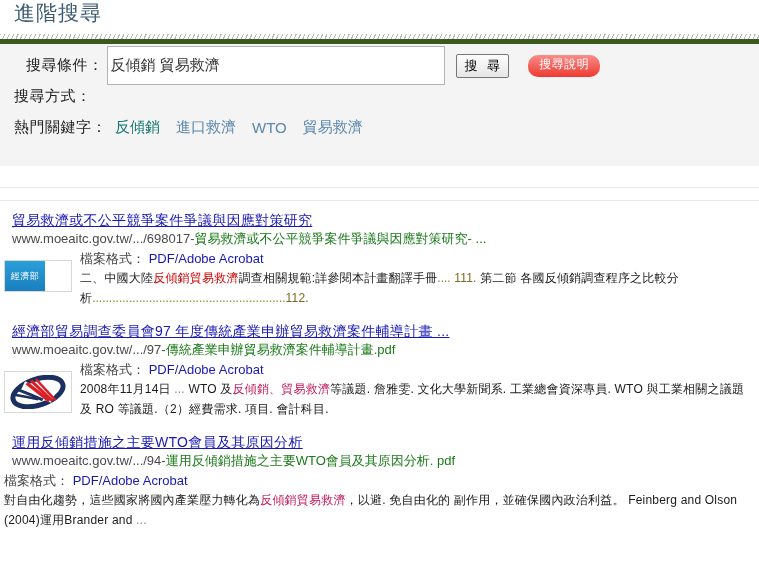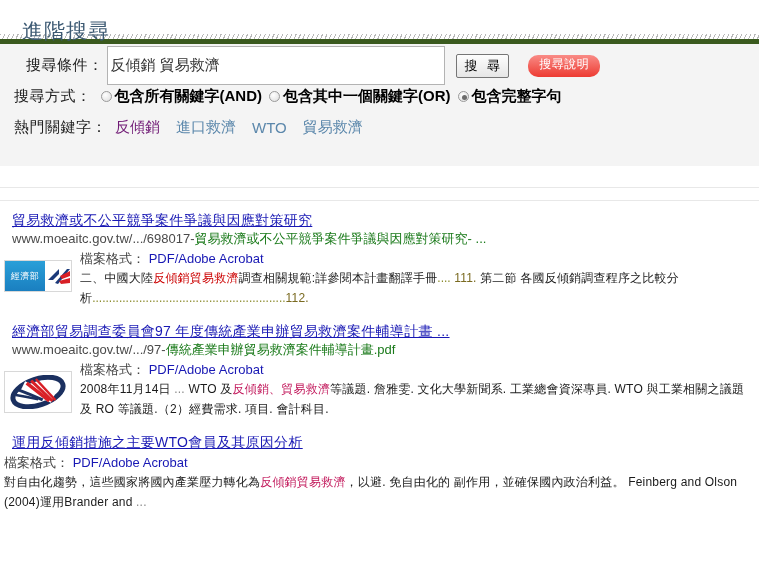--- a/index.html
+++ b/index.html
@@ -6,23 +6,22 @@
   html, body {
     margin: 0; padding: 0;
     width: 759px; height: 561px;
     background: #ffffff;
     font-family: "Liberation Sans", "DejaVu Sans", sans-serif;
     overflow: hidden;
   }
 
   
   #page-title-bar {
-    padding: 18px 0 0 14px;
+    padding: 0 0 0 14px;
     height: 34px;
-    margin-left: 8px;
   }
   #page-title {
     font-size: 21px;
     color: #3d5a73;
     letter-spacing: 1px;
     line-height: 26px;
     font-weight: normal;
     margin: 0;
     display: inline-block;
   }
@@ -212,21 +211,21 @@
 
   
   .thumb {
     width: 68px; height: 32px;
     border: 1px solid #d8d8d8;
     background: #fff;
     position: relative;
     overflow: hidden;
   }
   
-  #thumb-moea { display: flex; }
+  #thumb-moea { display: flex; flex-direction: column; }
   #thumb-moea .moea-left {
     width: 40px; height: 100%;
     background: linear-gradient(#2a9fd8, #1a7fc0);
     color: #fff;
     font-size: 9px;
     display: flex; align-items: center; justify-content: center;
     letter-spacing: 0.5px;
   }
   #thumb-moea .moea-right {
     flex: 1; height: 100%;
@@ -252,40 +251,26 @@
 
   <div class="form-row">
     <span class="form-label indent">搜尋條件：</span>
     <input id="search-input" type="text" value="反傾銷 貿易救濟" style="">
     <button id="search-submit">搜 尋</button>
     <span id="search-help">搜尋說明</span>
   </div>
 
   <div class="form-row">
     <span class="form-label">搜尋方式：</span>
-    <span class="radio-group">
-      <label class="radio-opt">
-        <span class="radio-dot"></span>
-        <span class="radio-text">包含所有關鍵字(AND)</span>
-      </label>
-      <label class="radio-opt">
-        <span class="radio-dot"></span>
-        <span class="radio-text">包含其中一個關鍵字(OR)</span>
-      </label>
-      <label class="radio-opt checked">
-        <span class="radio-dot"></span>
-        <span class="radio-text">包含完整字句</span>
-      </label>
-    </span>
   </div>
 
   <div class="form-row">
     <span class="form-label">熱門關鍵字：</span>
     <span id="hot-keywords">
-      <a class="kw first" style="color:#701a75">反傾銷</a>
+      <a class="kw first" style="color:#0f766e">反傾銷</a>
       <a class="kw" style="color:#5b87ab">進口救濟</a>
       <a class="kw" style="color:#5b87ab">WTO</a>
       <a class="kw" style="color:#5b87ab">貿易救濟</a>
     </span>
   </div>
 
 </div>
 
 <div id="results-area">
 
@@ -354,20 +339,23 @@
         </div>
         <div class="snippet"><span>2008年11月14日 </span><span class="ell">...</span><span> WTO 及</span><span class="hl">反傾銷、貿易救濟</span><span>等議題. 詹雅雯. 文化大學新聞系. 工業總會資深專員. WTO 與工業相關之議題及 RO 等議題.（2）經費需求. 項目. 會計科目.</span></div>
       </div>
     </div>
   </div>
 
   <div class="result-spacer"></div>
 
   <div class="result no-thumb">
     <a class="res-title">運用反傾銷措施之主要WTO會員及其原因分析</a>
+    <div class="res-url">
+      <span class="u-host">www.moeaitc.gov.tw/.../94-</span><span class="u-tail">運用反傾銷措施之主要WTO會員及其原因分析. pdf</span>
+    </div>
     <div class="res-body">
 
       <div class="res-text">
         <div class="fmt-line">
           <span>檔案格式：</span>
           <span class="fmt-val">PDF/Adobe Acrobat</span>
         </div>
         <div class="snippet"><span>對自由化趨勢，這些國家將國內產業壓力轉化為</span><span class="hl">反傾銷貿易救濟</span><span>，以避. 免自由化的 副作用，並確保國內政治利益。 Feinberg and Olson (2004)運用Brander and </span><span class="ell">...</span></div>
       </div>
     </div>

